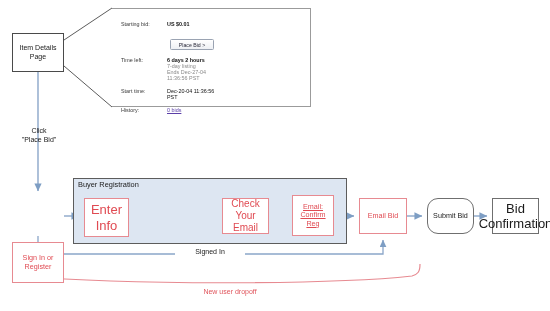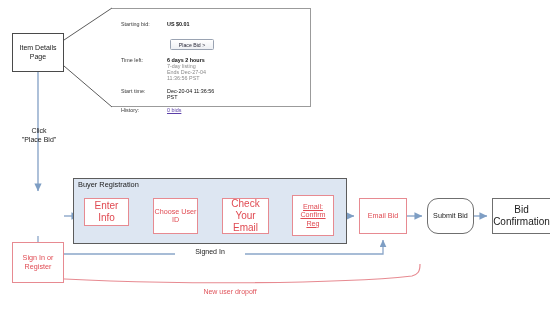--- a/index.html
+++ b/index.html
@@ -55,27 +55,27 @@
 
   
   #item-details-page {
     left: 12px; top: 33px;
     width: 52px; height: 39px;
     font-size: 7px;
   }
 
   
   #node-signin   { left: 12px;  top: 195px; width: 52px; height: 41px; font-size: 7.2px; margin-top: 47px; }
-  #node-enterinfo{ left: 84px;  top: 198px; width: 45px; height: 28px; font-size: 10px; }
+  #node-enterinfo{ left: 84px;  top: 198px; width: 45px; height: 39px; font-size: 13px; }
   #node-userid   { left: 153px; top: 198px; width: 45px; height: 36px; font-size: 7.2px; }
   #node-checkmail{ left: 222px; top: 198px; width: 47px; height: 36px; font-size: 10px; }
   #node-confirm  { left: 292px; top: 195px; width: 42px; height: 41px; font-size: 7.2px; text-decoration: underline; }
   #node-placebid { left: 359px; top: 198px; width: 48px; height: 36px; font-size: 7.2px; }
   #node-submitbid{ left: 427px; top: 198px; width: 47px; height: 36px; font-size: 7.2px; border-radius: 11px; }
-  #node-bidconf  { left: 492px; top: 198px; width: 59px; height: 36px; font-size: 10px; }
+  #node-bidconf  { left: 492px; top: 198px; width: 47px; height: 36px; font-size: 13px; }
 
   
   #buyer-registration-group {
     position: absolute;
     left: 73px; top: 178px;
     width: 274px; height: 66px;
     box-sizing: border-box;
     background: #dde6f2;
     border: 1.3px solid #5c5c5c;
   }
@@ -257,24 +257,20 @@
 
   <div class="node red" id="node-signin">
     <span>Sign In or
 Register</span>
   </div>
 
   <div class="node red" id="node-enterinfo">
     <span>Enter Info</span>
   </div>
 
-  <div class="node red" id="node-userid">
-    <span>Choose
-User ID</span>
-  </div>
 
   <div class="node red" id="node-checkmail">
     <span>Check Your
 Email</span>
   </div>
 
   <div class="node red" id="node-confirm">
     <span>Email:
 Confirm
 Reg</span>

